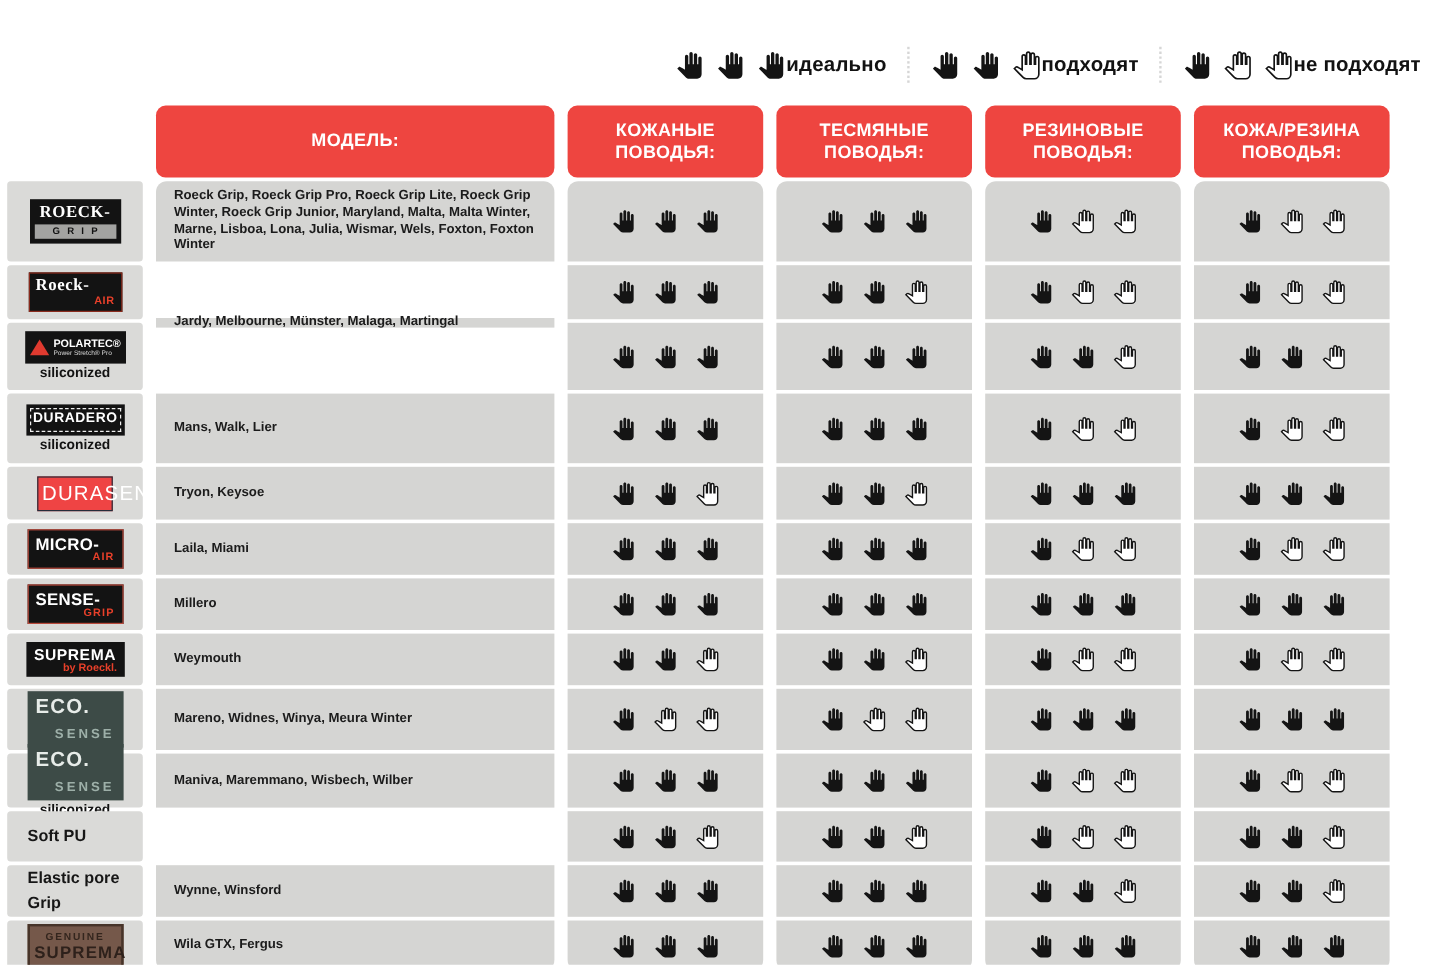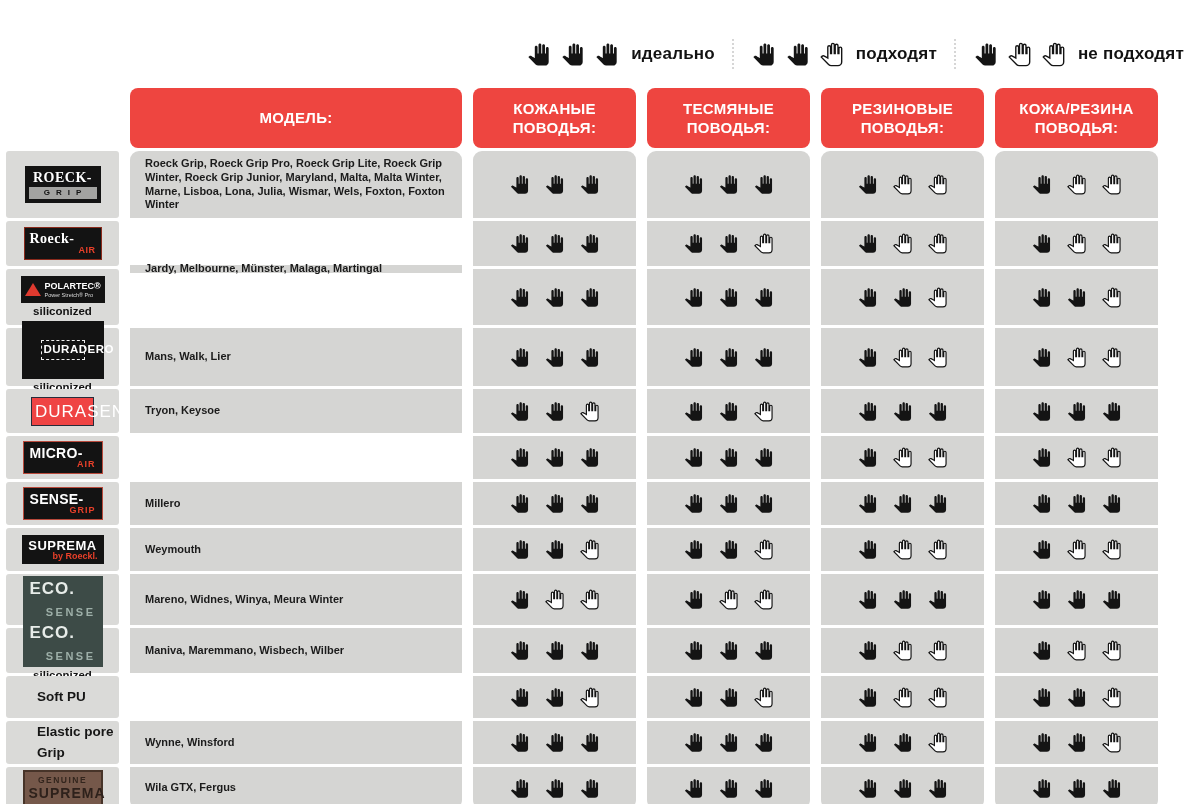--- a/index.html
+++ b/index.html
@@ -3,21 +3,21 @@
 <meta charset="utf-8">
 <style>
   html,body{margin:0;padding:0;}
   body{
     width:1200px;height:804px;overflow:hidden;background:#ffffff;
     font-family:"Liberation Sans","DejaVu Sans",sans-serif;
     -webkit-font-smoothing:antialiased;
   }
   
   .legend{display:flex;justify-content:flex-end;align-items:center;gap:14px;padding:30px 16px 0 0;height:48px;}
-  .litem{display:flex;align-items:center;gap:12px;}
+  .litem{display:flex;align-items:center;}
   .lhands{display:flex;align-items:center;gap:9px;}
   .llabel{font-weight:bold;font-size:17px;color:#121212;letter-spacing:.2px;}
   .lsep{border-left:2px dotted #d6d6d6;height:30px;margin:0 3px;}
   
   .grid{
     display:grid;margin:10px 0 0 6px;
     grid-template-columns:113px 332px 163px 163px 163px 163px;
     grid-template-rows:60px 67px 45px 56px 58px 44px 43px 43px 43px 51px 45px 42px 43px 42px;
     gap:3px 11px;
   }
@@ -28,34 +28,34 @@
   }
   .cell{background:#D5D5D3;}
   .cell.first{border-radius:9px 9px 0 0;}
   .cell.last{border-radius:0 0 9px 9px;}
   .mcol{display:flex;align-items:center;padding:4px 10px 4px 15px;font-weight:bold;font-size:11px;line-height:1.25;color:#1b1b1b;}
   .hcol{display:flex;align-items:center;justify-content:center;gap:14px;}
   .hand.hf path{fill:#141414;}
   .hand.ho path{fill:#ffffff;stroke:#141414;stroke-width:1.5;}
   
   .mcell{background:#DADAD8;border-radius:3px;display:flex;flex-direction:column;align-items:center;justify-content:center;gap:3px;grid-column:1;}
-  .mcell.mplain{align-items:flex-start;padding-left:31px;}
+  .mcell.mplain{align-items:flex-start;padding-left:17px;}
   .sub{color:#121212;font-weight:bold;font-size:11.5px;line-height:1;}
   .logo{box-sizing:border-box;}
   .rg{background:#131313;width:76px;padding:5px 4px 4px;display:flex;flex-direction:column;gap:2px;}
   .rg-top{color:#fff;font-family:"Liberation Serif","DejaVu Serif",serif;font-weight:bold;font-size:14px;text-align:center;letter-spacing:.5px;line-height:1;}
   .rg-band{background:#a3a3a1;color:#131313;font-size:8px;font-weight:bold;text-align:center;letter-spacing:6px;padding:1px 0 1px 6px;line-height:1.2;}
   .ra{background:#131313;border:1px solid #8a2a1c;width:78px;padding:4px 5px;}
   .ra-top{color:#fff;font-family:"Liberation Serif","DejaVu Serif",serif;font-weight:bold;font-size:14px;line-height:1;letter-spacing:.5px;}
   .ra-bot{color:#E8402A;font-weight:bold;font-size:9px;text-align:right;line-height:1;letter-spacing:.5px;}
   .pt{background:#131313;width:84px;padding:5px 4px;display:flex;align-items:center;gap:4px;}
   .pt-tri{width:0;height:0;border-left:8px solid transparent;border-right:8px solid transparent;border-bottom:13px solid #E03A2F;}
   .pt-top{color:#fff;font-weight:bold;font-size:9px;line-height:1.15;}
   .pt-bot{color:#dcdcdc;font-size:5.5px;line-height:1.15;}
-  .dd{background:#131313;padding:19px;width:82px;}
+  .dd{background:#131313;padding:3px;width:82px;}
   .dd-in{border:1px dashed #eeeeee;padding:3px 2px;text-align:center;color:#fff;font-weight:bold;font-size:11.5px;letter-spacing:.5px;line-height:1;}
   .ds{background:#ef4444;border:1px solid #262c3a;width:63px;padding:5px 3px;text-align:center;color:#fff;font-size:17px;letter-spacing:1px;line-height:1;}
   .ma{background:#131313;border:1px solid #b94a3c;width:80px;padding:4px 6px 3px;}
   .ma-top{color:#fff;font-weight:bold;font-size:14px;line-height:1;letter-spacing:.3px;}
   .ma-bot{color:#E8402A;font-weight:bold;font-size:9px;text-align:right;line-height:1.1;letter-spacing:1px;}
   .su{background:#131313;width:82px;padding:4px 6px 3px;}
   .su-top{color:#fff;font-weight:bold;font-size:13px;line-height:1;letter-spacing:.5px;text-align:center;}
   .su-bot{color:#E8402A;font-weight:bold;font-size:9px;text-align:right;line-height:1.1;}
   .ec{background:#3D4B47;width:80px;padding:4px 7px 5px;}
   .ec-top{color:#E7ECE9;font-weight:bold;font-size:17px;line-height:1;letter-spacing:1px;}
@@ -375,20 +375,21 @@
         <svg class="hand hf" width="21" height="21" viewBox="-1.5 -1.5 27 27">
           <path d="M23 5.5V20c0 2.2-1.8 4-4 4h-7.3c-1.08 0-2.1-.43-2.85-1.19L1 14.83s1.26-1.23 1.3-1.25c.22-.19.49-.29.79-.29.22 0 .42.06.6.16.04.01 4.31 2.46 4.31 2.46V4c0-.83.67-1.5 1.5-1.5S11 3.17 11 4v7h1V1.5c0-.83.67-1.5 1.5-1.5S15 .67 15 1.5V11h1V2.5c0-.83.67-1.5 1.5-1.5s1.5.67 1.5 1.5V11h1V5.5c0-.83.67-1.5 1.5-1.5s1.5.67 1.5 1.5z"></path>
         </svg>
       </div>
       <div class="mcell" style="grid-area: 7 / 1;">
         <div class="logo ma">
           <div class="ma-top">MICRO-</div>
           <div class="ma-bot">AIR</div>
         </div>
       </div>
+      <div class="cell mcol" style="grid-area: 7 / 2;">Laila, Miami</div>
       <div class="cell hcol" style="grid-area: 7 / 3;">
         <svg class="hand hf" width="21" height="21" viewBox="-1.5 -1.5 27 27">
           <path d="M23 5.5V20c0 2.2-1.8 4-4 4h-7.3c-1.08 0-2.1-.43-2.85-1.19L1 14.83s1.26-1.23 1.3-1.25c.22-.19.49-.29.79-.29.22 0 .42.06.6.16.04.01 4.31 2.46 4.31 2.46V4c0-.83.67-1.5 1.5-1.5S11 3.17 11 4v7h1V1.5c0-.83.67-1.5 1.5-1.5S15 .67 15 1.5V11h1V2.5c0-.83.67-1.5 1.5-1.5s1.5.67 1.5 1.5V11h1V5.5c0-.83.67-1.5 1.5-1.5s1.5.67 1.5 1.5z"></path>
         </svg>
         <svg class="hand hf" width="21" height="21" viewBox="-1.5 -1.5 27 27">
           <path d="M23 5.5V20c0 2.2-1.8 4-4 4h-7.3c-1.08 0-2.1-.43-2.85-1.19L1 14.83s1.26-1.23 1.3-1.25c.22-.19.49-.29.79-.29.22 0 .42.06.6.16.04.01 4.31 2.46 4.31 2.46V4c0-.83.67-1.5 1.5-1.5S11 3.17 11 4v7h1V1.5c0-.83.67-1.5 1.5-1.5S15 .67 15 1.5V11h1V2.5c0-.83.67-1.5 1.5-1.5s1.5.67 1.5 1.5V11h1V5.5c0-.83.67-1.5 1.5-1.5s1.5.67 1.5 1.5z"></path>
         </svg>
         <svg class="hand hf" width="21" height="21" viewBox="-1.5 -1.5 27 27">
           <path d="M23 5.5V20c0 2.2-1.8 4-4 4h-7.3c-1.08 0-2.1-.43-2.85-1.19L1 14.83s1.26-1.23 1.3-1.25c.22-.19.49-.29.79-.29.22 0 .42.06.6.16.04.01 4.31 2.46 4.31 2.46V4c0-.83.67-1.5 1.5-1.5S11 3.17 11 4v7h1V1.5c0-.83.67-1.5 1.5-1.5S15 .67 15 1.5V11h1V2.5c0-.83.67-1.5 1.5-1.5s1.5.67 1.5 1.5V11h1V5.5c0-.83.67-1.5 1.5-1.5s1.5.67 1.5 1.5z"></path>
         </svg>

